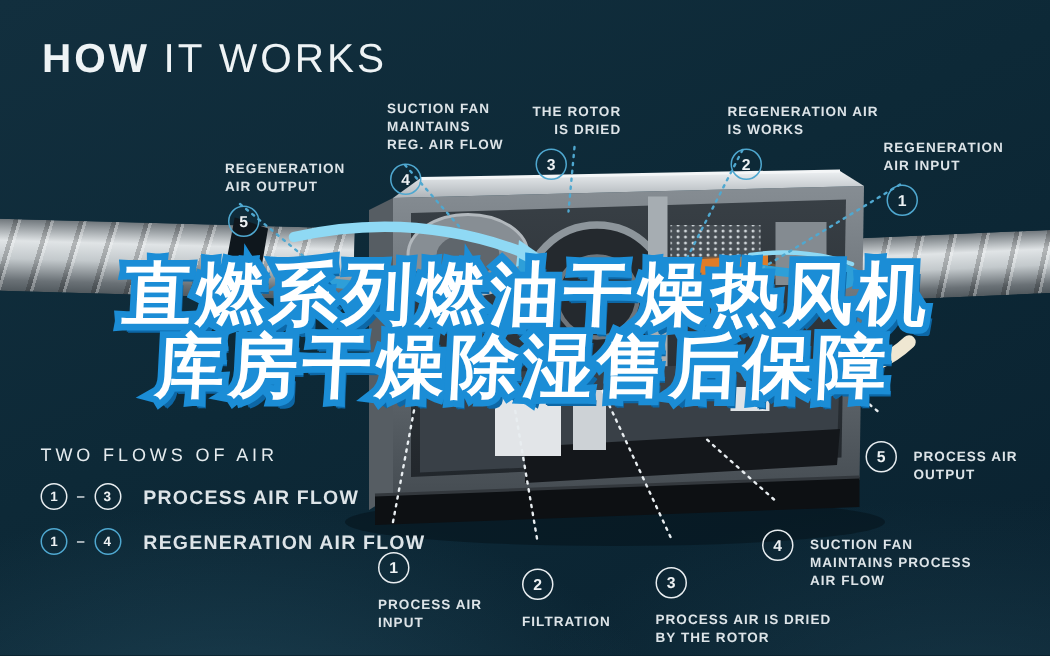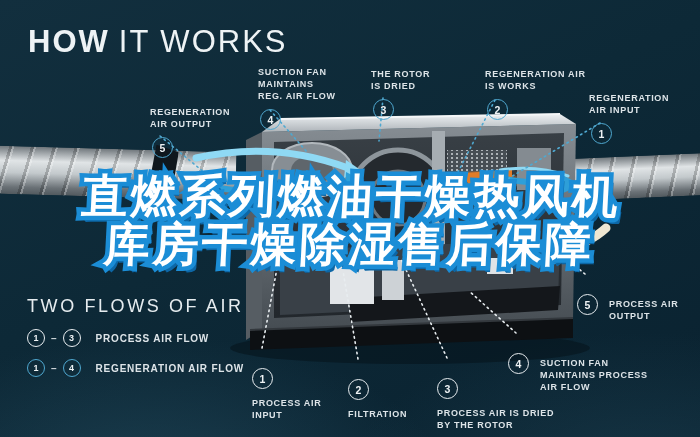--- a/index.html
+++ b/index.html
@@ -5,21 +5,21 @@
   html,body{margin:0;padding:0;background:#09202c;}
   .stage{
     position:relative;width:700px;height:437px;overflow:hidden;
     font-family:"Liberation Sans",sans-serif;
     background:
       radial-gradient(ellipse 420px 220px at 22% 112%, rgba(41,84,104,.55) 0%, rgba(41,84,104,0) 70%),
       radial-gradient(ellipse 420px 200px at 92% 108%, rgba(35,74,92,.45) 0%, rgba(35,74,92,0) 70%),
       linear-gradient(155deg,#122f3e 0%,#0d2937 45%,#0a2230 100%);
   }
   
-  .app-title{position:absolute;left:28px;top:24px;color:#eef3f5;font-size:31px;letter-spacing:2px;white-space:nowrap;}
+  .app-title{position:absolute;left:28px;top:24px;color:#eef3f5;font-size:27px;letter-spacing:2px;white-space:nowrap;}
   .t-bold{font-weight:700;}
   .t-light{font-weight:300;margin-left:9px;}
   
   .duct{position:absolute;border-radius:3px;
     background:
       repeating-linear-gradient(105deg, rgba(255,255,255,0) 0 16px, rgba(0,0,0,.20) 16px 19px, rgba(255,255,255,.28) 19px 21px),
       linear-gradient(#70777c 0%, #e0e4e6 30%, #c3c9cc 55%, #6a7176 85%, #51595e 100%);
   }
   .duct-left{left:-8px;top:149px;width:244px;height:48px;transform:rotate(1.6deg);}
   .duct-right{left:574px;top:156px;width:130px;height:42px;transform:rotate(-2.5deg);}
@@ -46,28 +46,28 @@
     font-size:10.5px;font-weight:700;color:#eef2f4;border:1.6px solid #fff;}
   .regen>.co-circle{border-color:var(--regen);}
   .process>.co-circle{border-color:var(--process);}
   .co-label{font-size:9px;font-weight:700;line-height:1.35;letter-spacing:.7px;
     color:#dde4e8;white-space:pre-line;}
   .lbl-first .co-circle{margin-top:7px;margin-left:2px;}
   .cir-first .co-label{margin-top:8px;}
   .co-row .co-label{margin-left:11px;margin-top:4px;}
   
   .legend{position:absolute;left:27px;top:296px;color:#e6ecef;}
-  .legend-title{font-weight:300;font-size:18px;letter-spacing:2.6px;white-space:nowrap;}
+  .legend-title{font-weight:300;font-size:12px;letter-spacing:2.6px;white-space:nowrap;}
   .legend-row{display:flex;align-items:center;margin-top:12px;height:18px;}
   .lg-circle{width:16px;height:16px;border-radius:50%;display:flex;align-items:center;justify-content:center;
     font-size:9px;font-weight:700;color:#eef2f4;border:1.5px solid #fff;flex:0 0 auto;}
   .lg-circle.process{border-color:var(--process);}
   .lg-circle.regen{border-color:var(--regen);}
   .lg-dash{margin:0 6px;color:#cfd6da;font-weight:700;font-size:10px;}
-  .lg-label{margin-left:15px;font-size:10px;font-weight:700;letter-spacing:.8px;color:#dde4e8;white-space:nowrap;}
+  .lg-label{margin-left:15px;font-size:13px;font-weight:700;letter-spacing:.8px;color:#dde4e8;white-space:nowrap;}
 </style>
 </head>
 <body>
 
 <div class="stage">
 
   <div class="duct duct-left"></div>
   <div class="duct-gap"></div>
   <div class="duct duct-right"></div>
 
@@ -160,21 +160,21 @@
   <div class="app-title">
     <span class="t-bold">HOW</span><span class="t-light">IT WORKS</span>
   </div>
 
   <div class="callout co-col lbl-first regen" style="left:258px;top:46px;">
     <div class="co-label">SUCTION FAN
 MAINTAINS
 REG. AIR FLOW</div>
     <div class="co-circle">4</div>
   </div>
-  <div class="callout co-col lbl-first regen" style="left:371px;top:48px;">
+  <div class="callout co-col lbl-first regen" style="left:355px;top:48px;text-align:right;">
     <div class="co-label">THE ROTOR
 IS DRIED</div>
     <div class="co-circle">3</div>
   </div>
   <div class="callout co-col lbl-first regen" style="left:485px;top:48px;">
     <div class="co-label">REGENERATION AIR
 IS WORKS</div>
     <div class="co-circle">2</div>
   </div>
   <div class="callout co-col lbl-first regen" style="left:589px;top:72px;">

